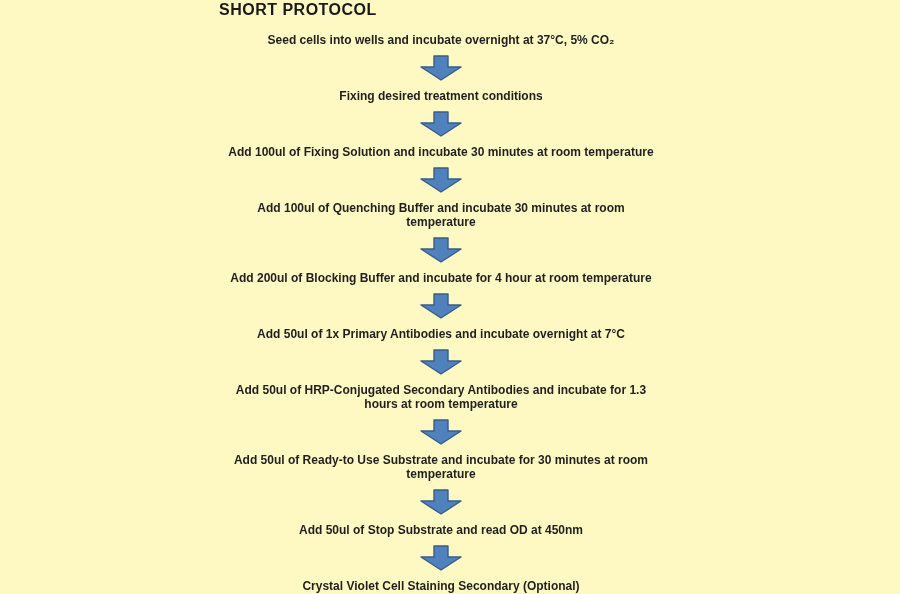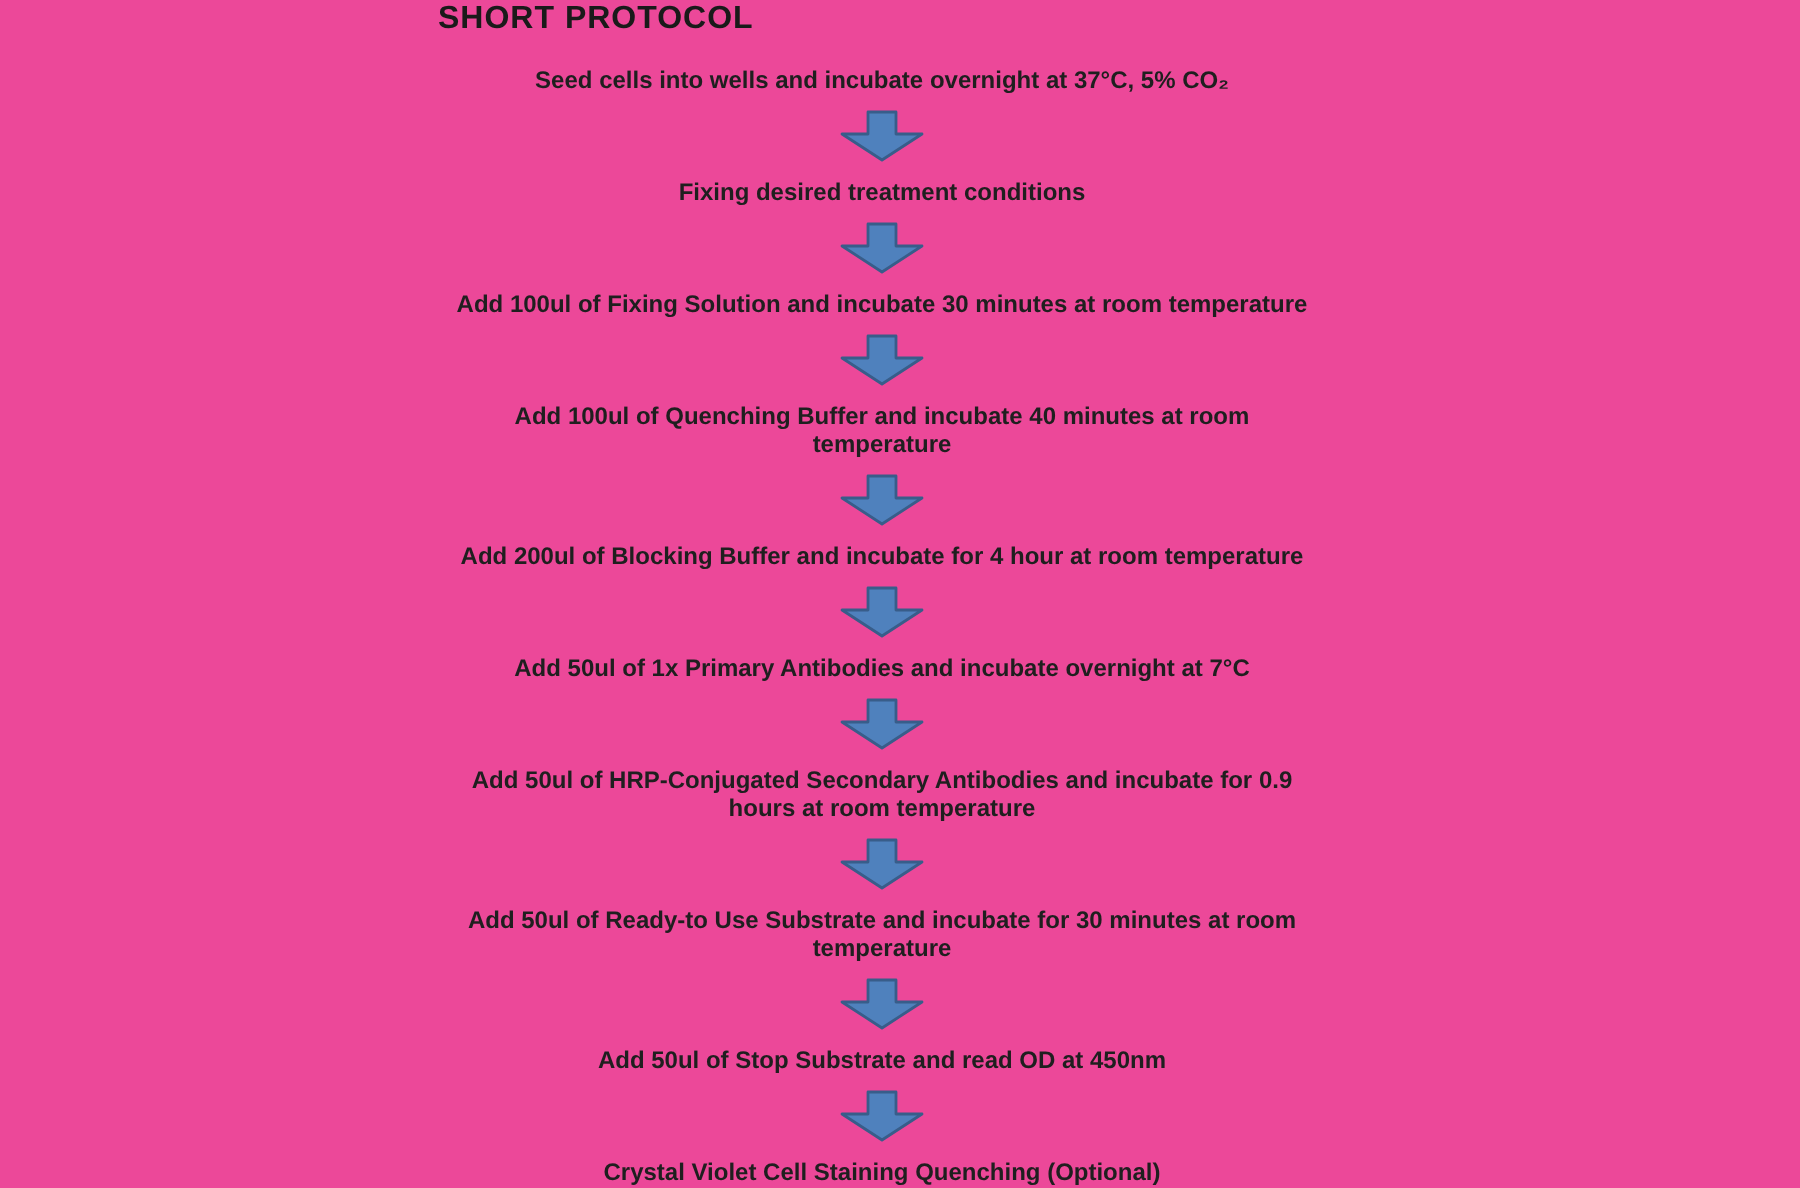--- a/index.html
+++ b/index.html
@@ -5,21 +5,21 @@
   html, body {
     margin: 0;
     padding: 0;
     background: #ffffff;
     font-family: "Liberation Sans", "DejaVu Sans", sans-serif;
   }
   .page {
     position: relative;
     width: 900px;
     height: 594px;
-    background: #ec4899;
+    background: #fef9c3;
     overflow: hidden;
   }
   .title {
     position: absolute;
     left: 219px;
     top: 1px;
     margin: 0;
     font-size: 16px;
     font-weight: 700;
     letter-spacing: 0.5px;
@@ -62,42 +62,42 @@
         <polygon points="14,1 28,1 28,12 41,12 21,25 1,12 14,12" fill="#4f81bd" stroke="#385d8a" stroke-width="1.4" stroke-linejoin="round"></polygon>
       </svg>
       <div class="step">Fixing desired treatment conditions</div>
       <svg class="arrow-wrap" viewBox="0 0 42 26">
         <polygon points="14,1 28,1 28,12 41,12 21,25 1,12 14,12" fill="#4f81bd" stroke="#385d8a" stroke-width="1.4" stroke-linejoin="round"></polygon>
       </svg>
       <div class="step">Add 100ul of Fixing Solution and incubate 30 minutes at room temperature</div>
       <svg class="arrow-wrap" viewBox="0 0 42 26">
         <polygon points="14,1 28,1 28,12 41,12 21,25 1,12 14,12" fill="#4f81bd" stroke="#385d8a" stroke-width="1.4" stroke-linejoin="round"></polygon>
       </svg>
-      <div class="step">Add 100ul of Quenching Buffer and incubate 40 minutes at room
+      <div class="step">Add 100ul of Quenching Buffer and incubate 30 minutes at room
 temperature</div>
       <svg class="arrow-wrap" viewBox="0 0 42 26">
         <polygon points="14,1 28,1 28,12 41,12 21,25 1,12 14,12" fill="#4f81bd" stroke="#385d8a" stroke-width="1.4" stroke-linejoin="round"></polygon>
       </svg>
       <div class="step">Add 200ul of Blocking Buffer and incubate for 4 hour at room temperature</div>
       <svg class="arrow-wrap" viewBox="0 0 42 26">
         <polygon points="14,1 28,1 28,12 41,12 21,25 1,12 14,12" fill="#4f81bd" stroke="#385d8a" stroke-width="1.4" stroke-linejoin="round"></polygon>
       </svg>
       <div class="step">Add 50ul of 1x Primary Antibodies and incubate overnight at 7°C</div>
       <svg class="arrow-wrap" viewBox="0 0 42 26">
         <polygon points="14,1 28,1 28,12 41,12 21,25 1,12 14,12" fill="#4f81bd" stroke="#385d8a" stroke-width="1.4" stroke-linejoin="round"></polygon>
       </svg>
-      <div class="step">Add 50ul of HRP-Conjugated Secondary Antibodies and incubate for 0.9
+      <div class="step">Add 50ul of HRP-Conjugated Secondary Antibodies and incubate for 1.3
 hours at room temperature</div>
       <svg class="arrow-wrap" viewBox="0 0 42 26">
         <polygon points="14,1 28,1 28,12 41,12 21,25 1,12 14,12" fill="#4f81bd" stroke="#385d8a" stroke-width="1.4" stroke-linejoin="round"></polygon>
       </svg>
       <div class="step">Add 50ul of Ready-to Use Substrate and incubate for 30 minutes at room
 temperature</div>
       <svg class="arrow-wrap" viewBox="0 0 42 26">
         <polygon points="14,1 28,1 28,12 41,12 21,25 1,12 14,12" fill="#4f81bd" stroke="#385d8a" stroke-width="1.4" stroke-linejoin="round"></polygon>
       </svg>
       <div class="step">Add 50ul of Stop Substrate and read OD at 450nm</div>
       <svg class="arrow-wrap" viewBox="0 0 42 26">
         <polygon points="14,1 28,1 28,12 41,12 21,25 1,12 14,12" fill="#4f81bd" stroke="#385d8a" stroke-width="1.4" stroke-linejoin="round"></polygon>
       </svg>
-      <div class="step">Crystal Violet Cell Staining Quenching (Optional)</div>
+      <div class="step">Crystal Violet Cell Staining Secondary (Optional)</div>
     </div>
 </div>
 
 </body></html>

